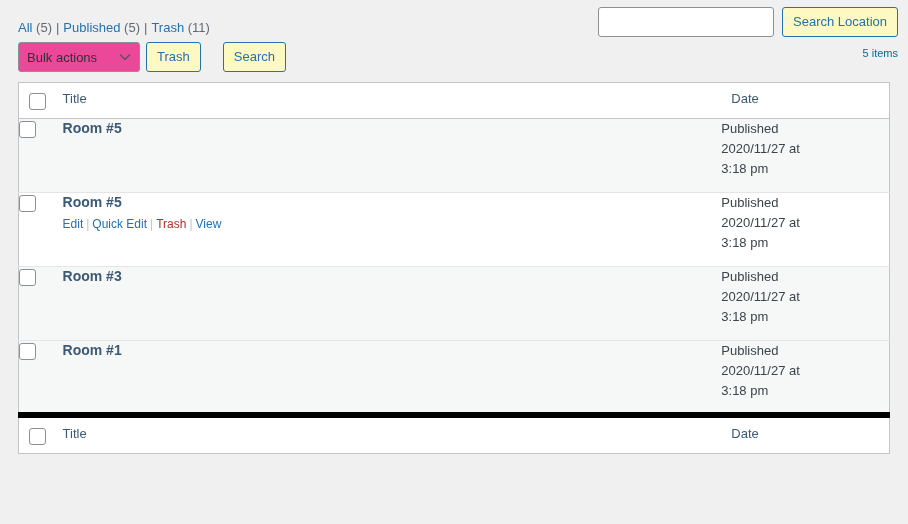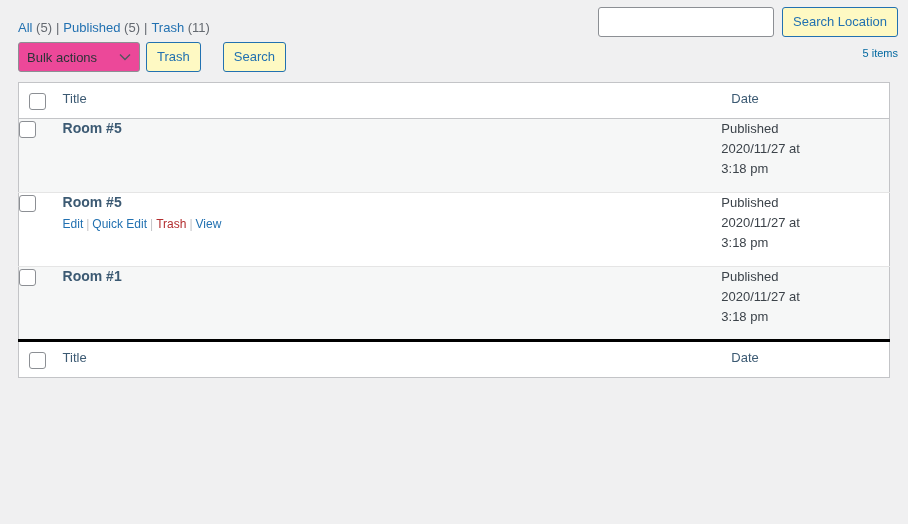--- a/index.html
+++ b/index.html
@@ -136,21 +136,21 @@
 
   tbody tr { height: 74px; }
   tbody tr.alt { background: #f6f7f7; }
   tbody tr.plain { background: #fff; }
   tbody td {
     border-bottom: 1px solid #e5e5e5;
     padding-top: 10px;
     padding-bottom: 10px;
     margin-top: 36px;
   }
-  tbody tr:last-child td { border-bottom: 3px solid #000000; }
+  tbody tr:last-child td { border-bottom: 6px solid #000000; }
 
   .cb-cell { padding-left: 10px; }
   .row-title {
     display: inline-block;
     padding-left: 2px;
     font-size: 14px;
     font-weight: bold;
     line-height: 18px;
     color: #3c5a73;
     text-decoration: none;
@@ -285,35 +285,48 @@
           <a href="#" class="row-title">Room #5</a>
           <div class="row-actions"><a href="#">Edit</a><span class="bar">|</span><a href="#">Quick Edit</a><span class="bar">|</span><a href="#" class="trash">Trash</a><span class="bar">|</span><a href="#">View</a></div>
         </td>
         <td class="date-cell">
           <span>Published</span><br>
           <span>2020/11/27 at</span><br>
           <span>3:18 pm</span>
         </td>
       </tr>
 
-
-
       <tr class="alt">
         <td class="cb-cell">
           <input type="checkbox" class="wp-cb" style="">
         </td>
         <td>
-          <a href="#" class="row-title">Room #1</a>
+          <a href="#" class="row-title">Room #3</a>
         </td>
         <td class="date-cell">
           <span>Published</span><br>
           <span>2020/11/27 at</span><br>
           <span>3:18 pm</span>
         </td>
       </tr>
+
+
+      <tr class="alt">
+        <td class="cb-cell">
+          <input type="checkbox" class="wp-cb" style="">
+        </td>
+        <td>
+          <a href="#" class="row-title">Room #1</a>
+        </td>
+        <td class="date-cell">
+          <span>Published</span><br>
+          <span>2020/11/27 at</span><br>
+          <span>3:18 pm</span>
+        </td>
+      </tr>
     </tbody>
 
     <tfoot>
       <tr>
         <th class="th-cb">
           <span class="th-inner">
             <input type="checkbox" class="wp-cb" style="">
           </span>
         </th>
         <th class="th-title">

